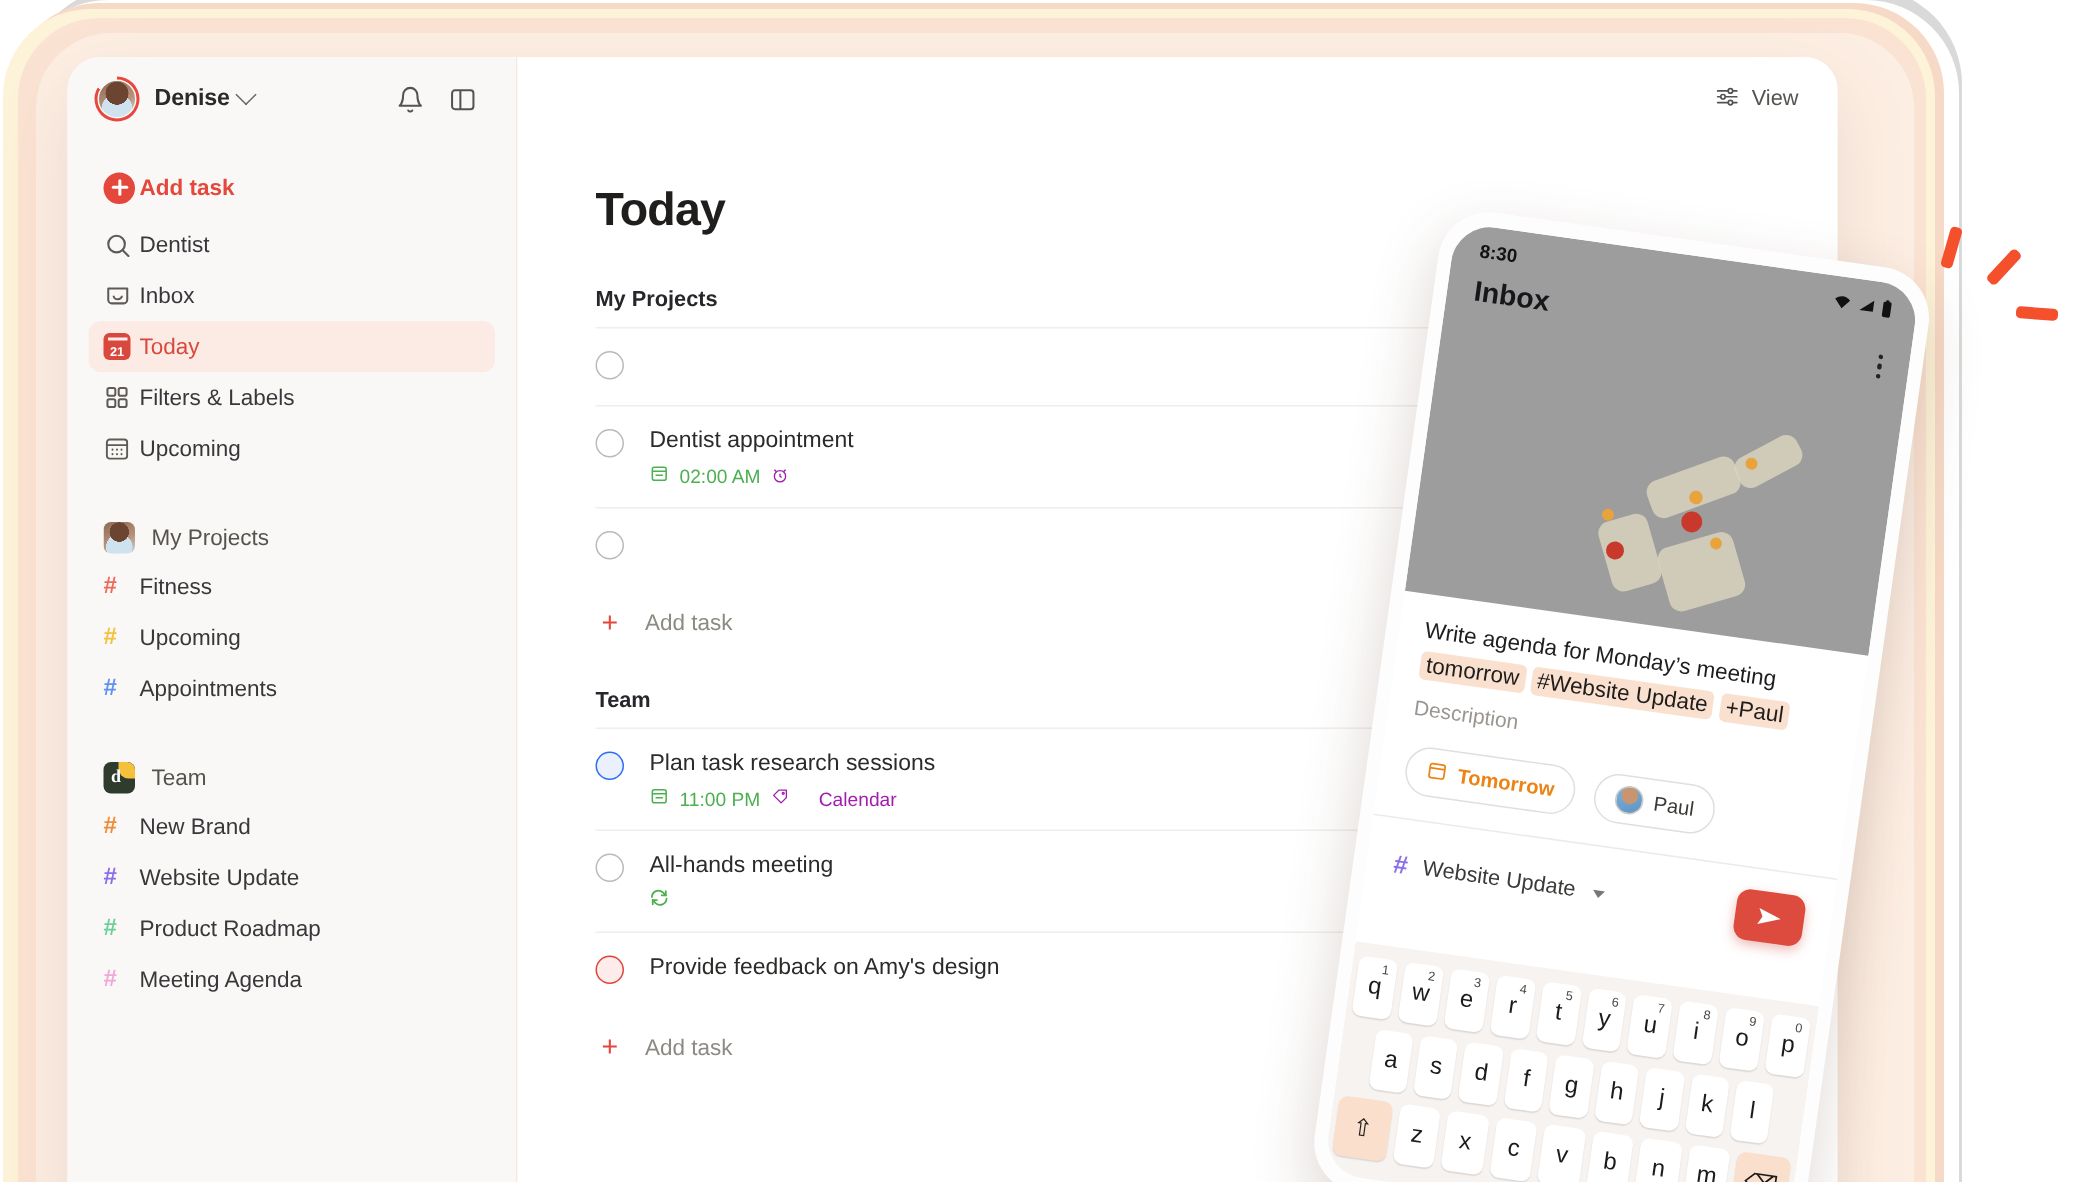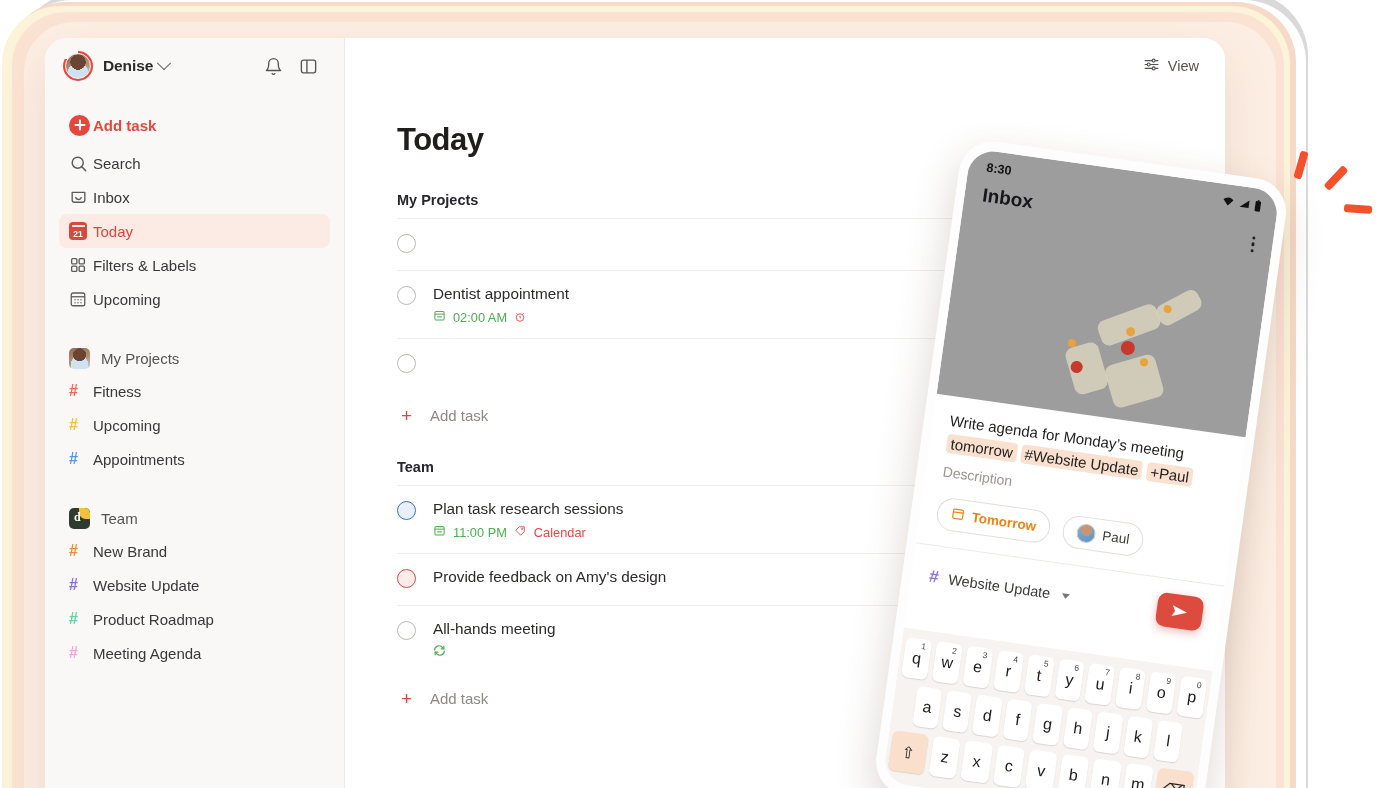--- a/index.html
+++ b/index.html
@@ -175,21 +175,21 @@
     cursor: pointer;
   }
   .cbox.p2 { border-color: #2f6df6; background: #eaf0fe; }
   .cbox.p1 { border-color: #e0453c; background: #fdecea; }
   .task-main { flex: 1; min-width: 0; }
   .task-title { font-size: 15.3px; color: #2c2b2a; line-height: 1.25; }
   .task-meta {
     display: flex; align-items: center; gap: 7px;
     margin-top: 6px; font-size: 12.8px; color: #4caf50;
   }
-  .task-meta .grey { color: #ef4444; display: flex; align-items: center; gap: 8px; }
+  .task-meta .grey { color: #a21caf; display: flex; align-items: center; gap: 20px; }
   .add-task-row {
     display: flex; align-items: center; gap: 14px;
     padding: 16px 0 0 0; color: #8d8983; font-size: 15px; cursor: pointer;
   }
   .plus-thin { color: #e4483d; font-size: 19px; line-height: 1; width: 19px; text-align: center;}
 
   
   .dash { position: absolute; background: #f4502c; border-radius: 3px; }
   .dash1 { left: 1297px; top: 151px; width: 8px; height: 28px; transform: rotate(16deg); }
   .dash2 { left: 1332px; top: 164px; width: 8px; height: 28px; transform: rotate(43deg); }
@@ -328,21 +328,21 @@
           <span>Add task</span>
         </div>
 
         <div class="sb-item">
           <span class="sb-ico">
             <svg width="19" height="19" viewBox="0 0 24 24" fill="none" stroke="currentColor" stroke-width="1.8" stroke-linecap="round">
                 <circle cx="11" cy="11" r="7"></circle>
                 <line x1="16.2" y1="16.2" x2="21" y2="21"></line>
               </svg>
           </span>
-          <span>Search</span>
+          <span>Dentist</span>
         </div>
 
         <div class="sb-item">
           <span class="sb-ico">
             <svg width="19" height="19" viewBox="0 0 24 24" fill="none" stroke="currentColor" stroke-width="1.7" stroke-linejoin="round">
                 <path d="M4 5.5h16v9.5a3 3 0 0 1-3 3H7a3 3 0 0 1-3-3z"></path>
                 <path d="M8.5 11.5a3.5 3 0 0 0 7 0"></path>
               </svg>
           </span>
           <span>Inbox</span>
@@ -512,40 +512,40 @@
                         <circle cx="16.3" cy="7.7" r="1.3"></circle>
                       </svg>
                   </span>
                   <span>Calendar</span>
                 </span>
               </div>
             </div>
           </div>
 
           <div class="task-row">
-            <span class="cbox p1"></span>
-            <div class="task-main">
-              <div class="task-title">Provide feedback on Amy's design</div>
-            </div>
-          </div>
-
-          <div class="task-row">
             <span class="cbox"></span>
             <div class="task-main">
               <div class="task-title">All-hands meeting</div>
               <div class="task-meta">
                 <span>
                   <svg width="13" height="13" viewBox="0 0 24 24" fill="none" stroke="currentColor" stroke-width="2.2" stroke-linecap="round">
                       <path d="M3 11a8 8 0 0 1 13.5-5.5L20 9"></path>
                       <path d="M21 13a8 8 0 0 1-13.5 5.5L4 15"></path>
                       <path d="M20 4v5h-5"></path>
                       <path d="M4 20v-5h5"></path>
                     </svg>
                 </span>
               </div>
+            </div>
+          </div>
+
+          <div class="task-row">
+            <span class="cbox p1"></span>
+            <div class="task-main">
+              <div class="task-title">Provide feedback on Amy's design</div>
             </div>
           </div>
 
           <div class="add-task-row">
             <span class="plus-thin">+</span>
             <span>Add task</span>
           </div>
         </div>
       </div>
     </section>

